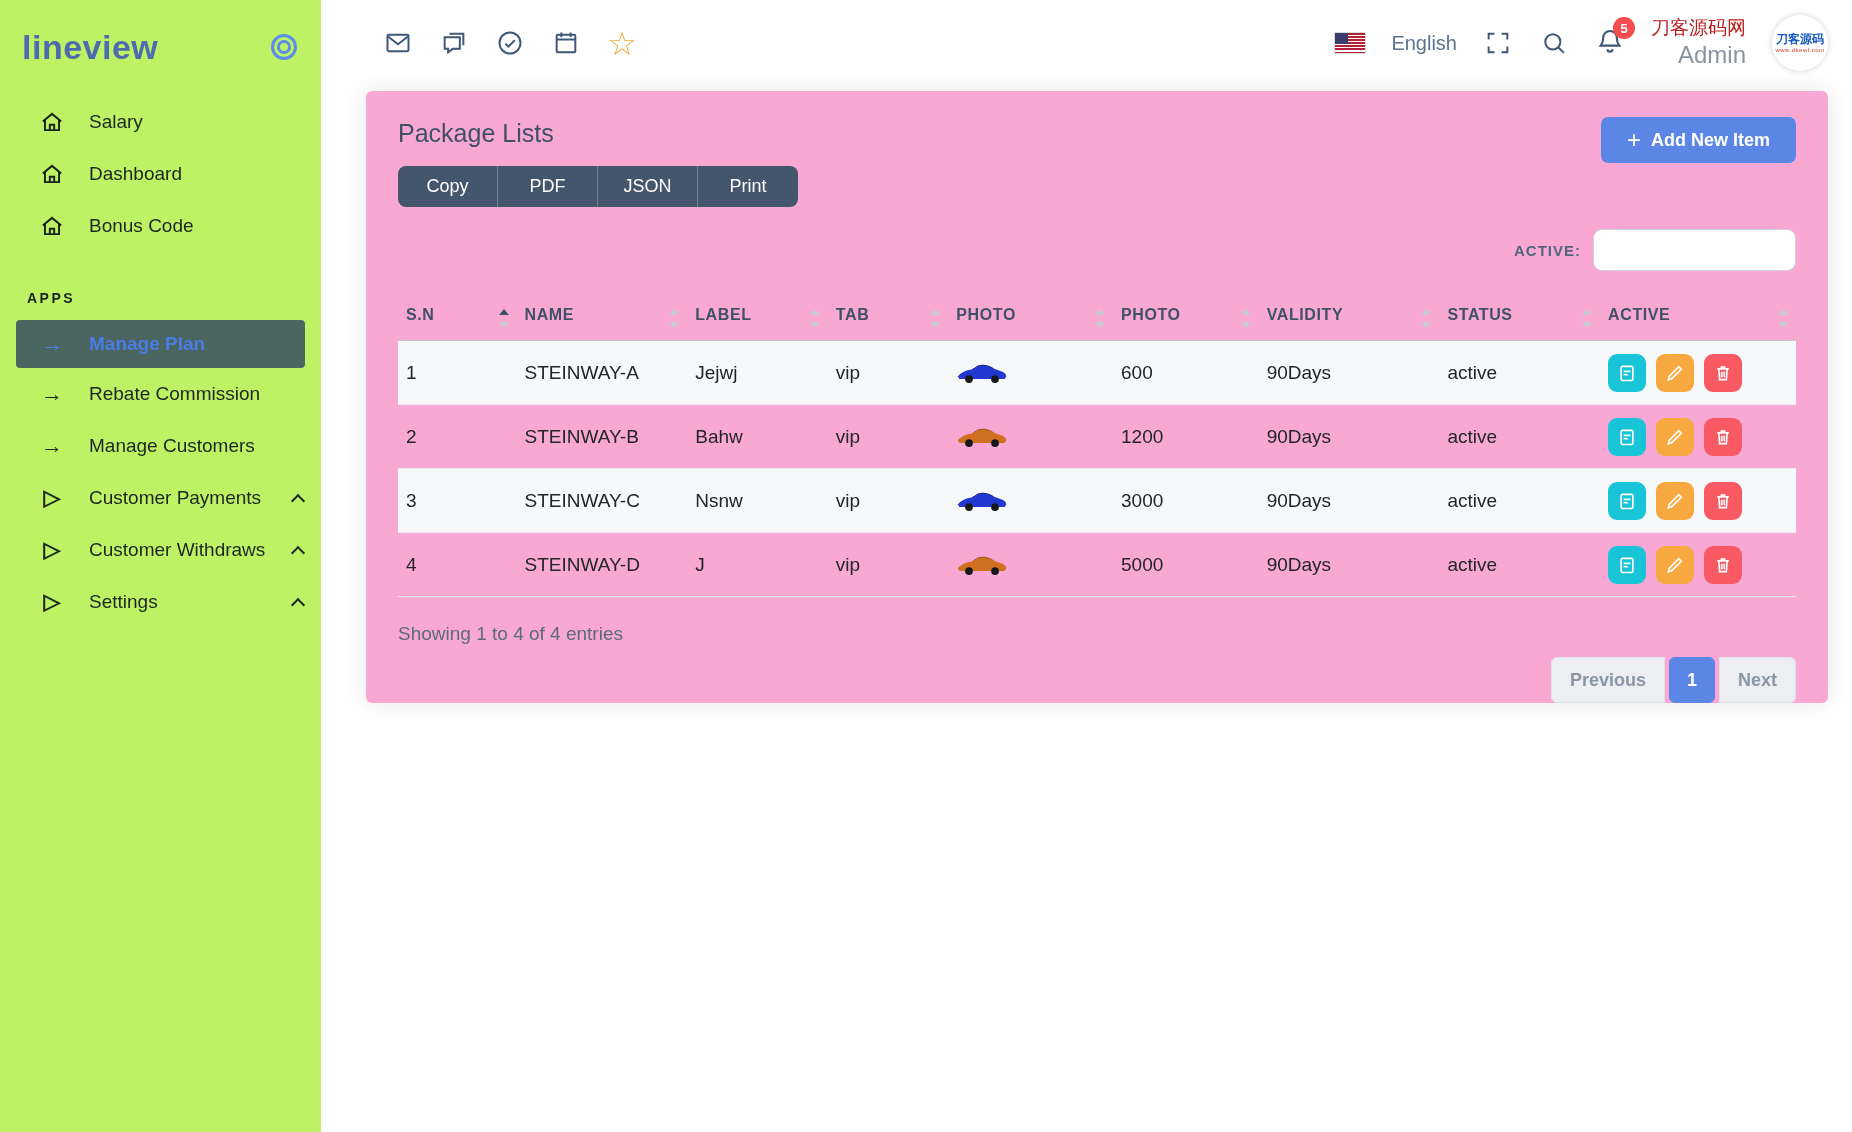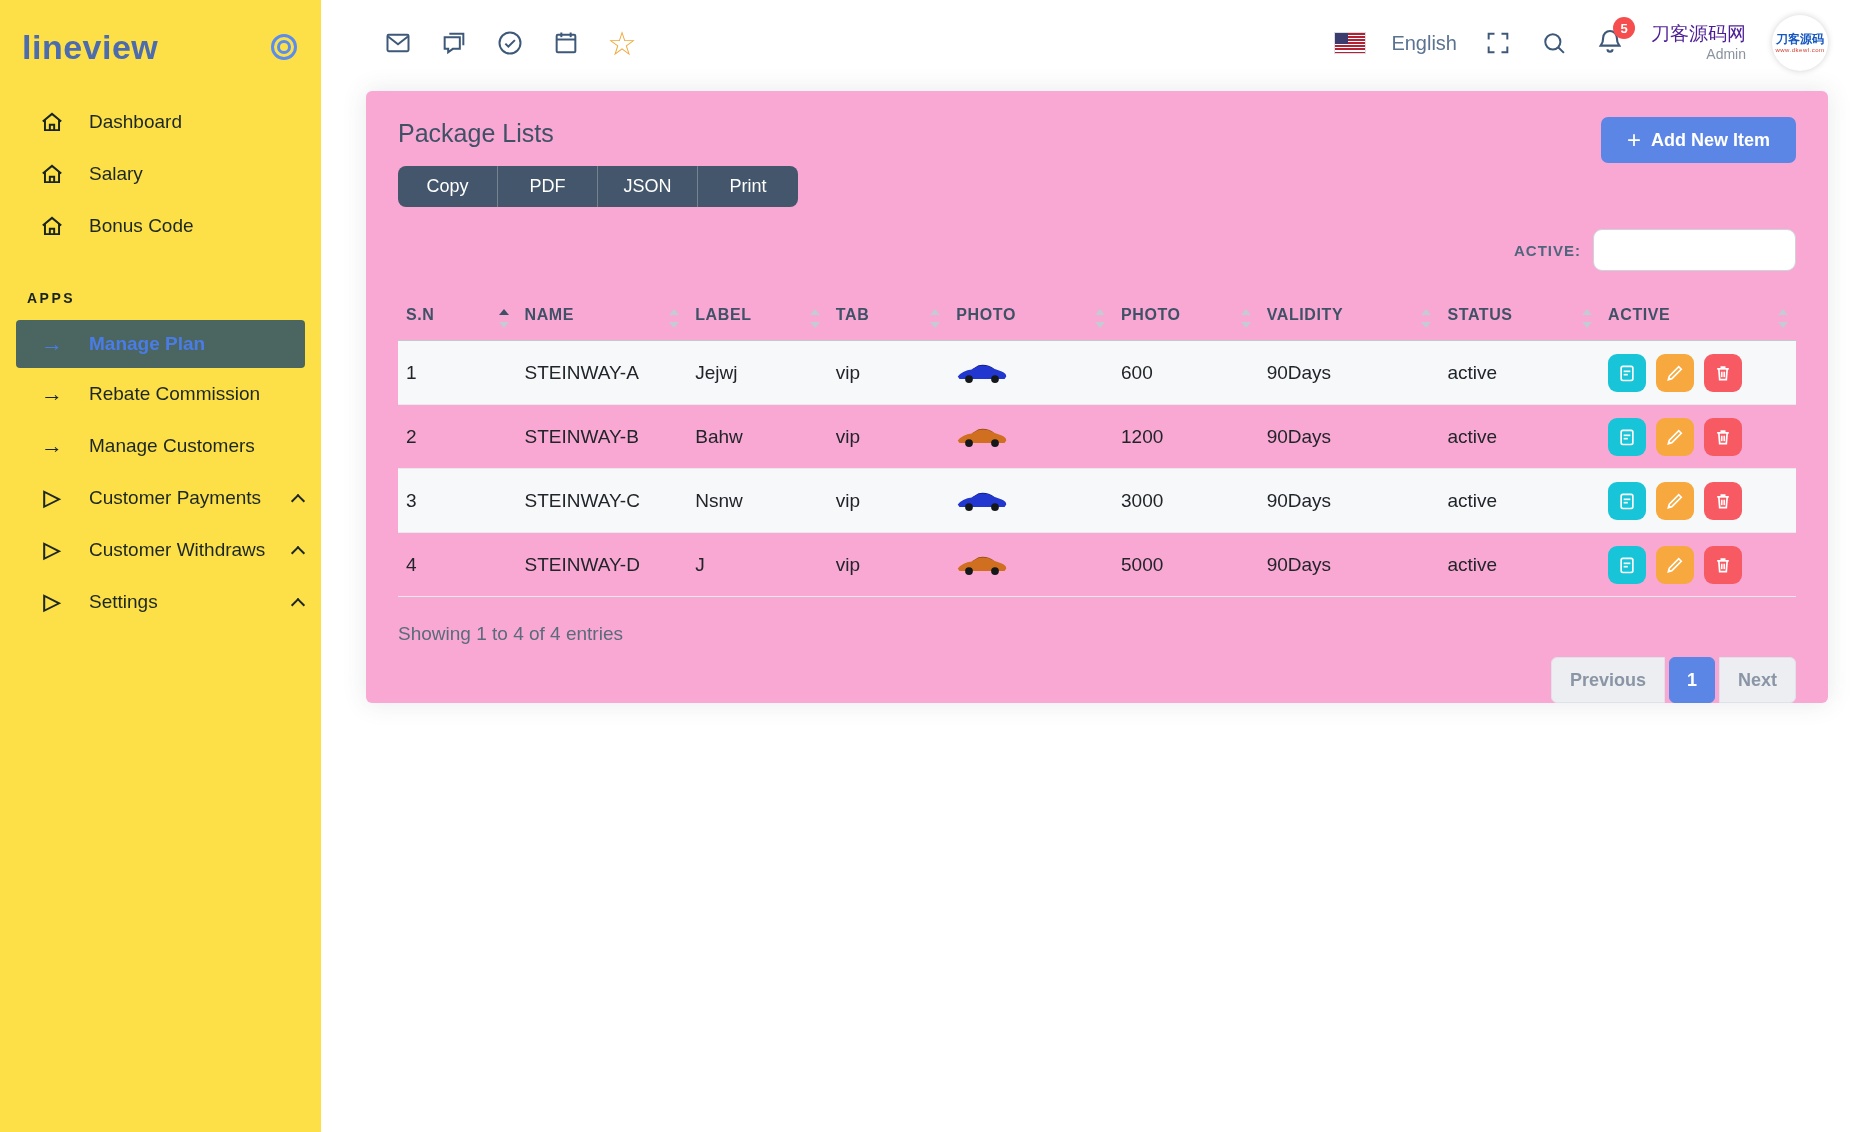--- a/index.html
+++ b/index.html
@@ -1,20 +1,20 @@
 <!DOCTYPE html>
 <html><head>
 <meta charset="utf-8">
 <style>
   * { margin:0; padding:0; box-sizing:border-box; }
   html,body { width:1852px; height:1132px; overflow:hidden; }
   body { font-family:"Liberation Sans", sans-serif; background:#ffffff; display:flex; }
 
   
-  .sidebar { width:321px; min-width:321px; height:100%; background:#fde047; position:relative; padding-top:22px; }
+  .sidebar { width:321px; min-width:321px; height:100%; background:#bef264; position:relative; padding-top:22px; }
   .logo-row { display:flex; align-items:center; justify-content:space-between; padding:0 24px 0 22px; height:50px; }
   .logo { font-size:34px; font-weight:700; color:#4d6cae; letter-spacing:0.5px; }
   .toggle-circle { width:26px; height:26px; border:3px solid #5b8def; border-radius:50%; display:flex; align-items:center; justify-content:center; cursor:pointer; }
   .toggle-circle::after { content:""; width:8px; height:8px; border:3px solid #5b8def; border-radius:50%; }
   .nav { margin-top:24px; }
   .nav-item { display:flex; align-items:center; height:52px; padding:0 18px 0 37px; color:#1c2722; font-size:19px; cursor:pointer; position:relative; }
   .nav-item .nav-ico { width:30px; display:flex; align-items:center; justify-content:center; margin-right:22px; }
   .nav-item .glyph { font-size:22px; font-weight:600; color:#1c2722; }
   .section-label { padding:38px 0 14px 27px; font-size:14px; font-weight:700; letter-spacing:2.5px; color:#18231e; }
   .nav-item.active { background:#4b6660; border-radius:4px; margin:0 16px; padding-left:21px; height:48px; }
@@ -29,22 +29,22 @@
   .tb-ico { cursor:pointer; display:flex; align-items:center; justify-content:center; width:30px; height:30px; }
   .tb-ico svg { stroke:#3d5878; fill:none; stroke-width:1.7; }
   .star-glyph { font-size:33px; color:#f0a93c; line-height:1; }
   .tb-right { margin-left:auto; display:flex; align-items:center; gap:26px; }
   .flag { width:30px; height:20px; background:repeating-linear-gradient(180deg,#b22234 0 1.55px,#ffffff 1.55px 3.1px); position:relative; box-shadow:0 0 0 1px #d8dde2; }
   .flag::before { content:""; position:absolute; left:0; top:0; width:13px; height:10.8px; background:#3c3b6e; }
   .lang { font-size:20px; color:#5a7391; cursor:pointer; }
   .bell-wrap { position:relative; cursor:pointer; }
   .badge { position:absolute; top:-9px; right:-10px; min-width:22px; height:22px; border-radius:50%; background:#f64e4e; color:#fff; font-size:13px; font-weight:700; display:flex; align-items:center; justify-content:center; }
   .user-block { text-align:right; line-height:1.25; cursor:pointer; }
-  .user-name { font-size:19px; color:#4c1d95; }
-  .user-role { font-size:14px; color:#8a93a0; }
+  .user-name { font-size:19px; color:#b91c1c; }
+  .user-role { font-size:24px; color:#8a93a0; }
   .avatar { width:56px; height:56px; border-radius:50%; background:#fff; box-shadow:0 0 6px rgba(0,0,0,0.18); display:flex; flex-direction:column; align-items:center; justify-content:center; cursor:pointer; overflow:hidden; }
   .avatar .a1 { color:#1557c0; font-weight:700; font-size:12px; line-height:1; }
   .avatar .a2 { color:#d03a2b; font-size:6px; letter-spacing:0.5px; margin-top:2px; }
 
   
   .content { flex:1; padding:5px 24px 0 45px; }
   .card { background:#f9a8d4; border-radius:6px; box-shadow:0 0 24px rgba(60,70,90,0.13); height:612px; padding:28px 32px; position:relative; }
   .card-title { font-size:25px; color:#3f5166; font-weight:500; }
   .export-group { display:inline-flex; margin-top:18px; border-radius:8px; overflow:hidden; }
   .export-btn { background:#44566b; color:#fff; font-size:18px; padding:10px 0; width:100px; text-align:center; border:none; border-right:1px solid #77828f; cursor:pointer; }
@@ -92,31 +92,31 @@
   </div>
   <nav class="nav">
     <div class="nav-item">
       <span class="nav-ico">
         <svg class="home-svg" width="26" height="26" viewBox="0 0 24 24">
             <path d="M3.5 11.5 12 4.5l8.5 7"></path>
             <path d="M5.5 10v9.5h13V10"></path>
             <path d="M10 19.5v-5h4v5"></path>
           </svg>
       </span>
-      <span>Dashboard</span>
+      <span>Salary</span>
     </div>
     <div class="nav-item">
       <span class="nav-ico">
         <svg class="home-svg" width="26" height="26" viewBox="0 0 24 24">
             <path d="M3.5 11.5 12 4.5l8.5 7"></path>
             <path d="M5.5 10v9.5h13V10"></path>
             <path d="M10 19.5v-5h4v5"></path>
           </svg>
       </span>
-      <span>Salary</span>
+      <span>Dashboard</span>
     </div>
     <div class="nav-item">
       <span class="nav-ico">
         <svg class="home-svg" width="26" height="26" viewBox="0 0 24 24">
             <path d="M3.5 11.5 12 4.5l8.5 7"></path>
             <path d="M5.5 10v9.5h13V10"></path>
             <path d="M10 19.5v-5h4v5"></path>
           </svg>
       </span>
       <span>Bonus Code</span>

